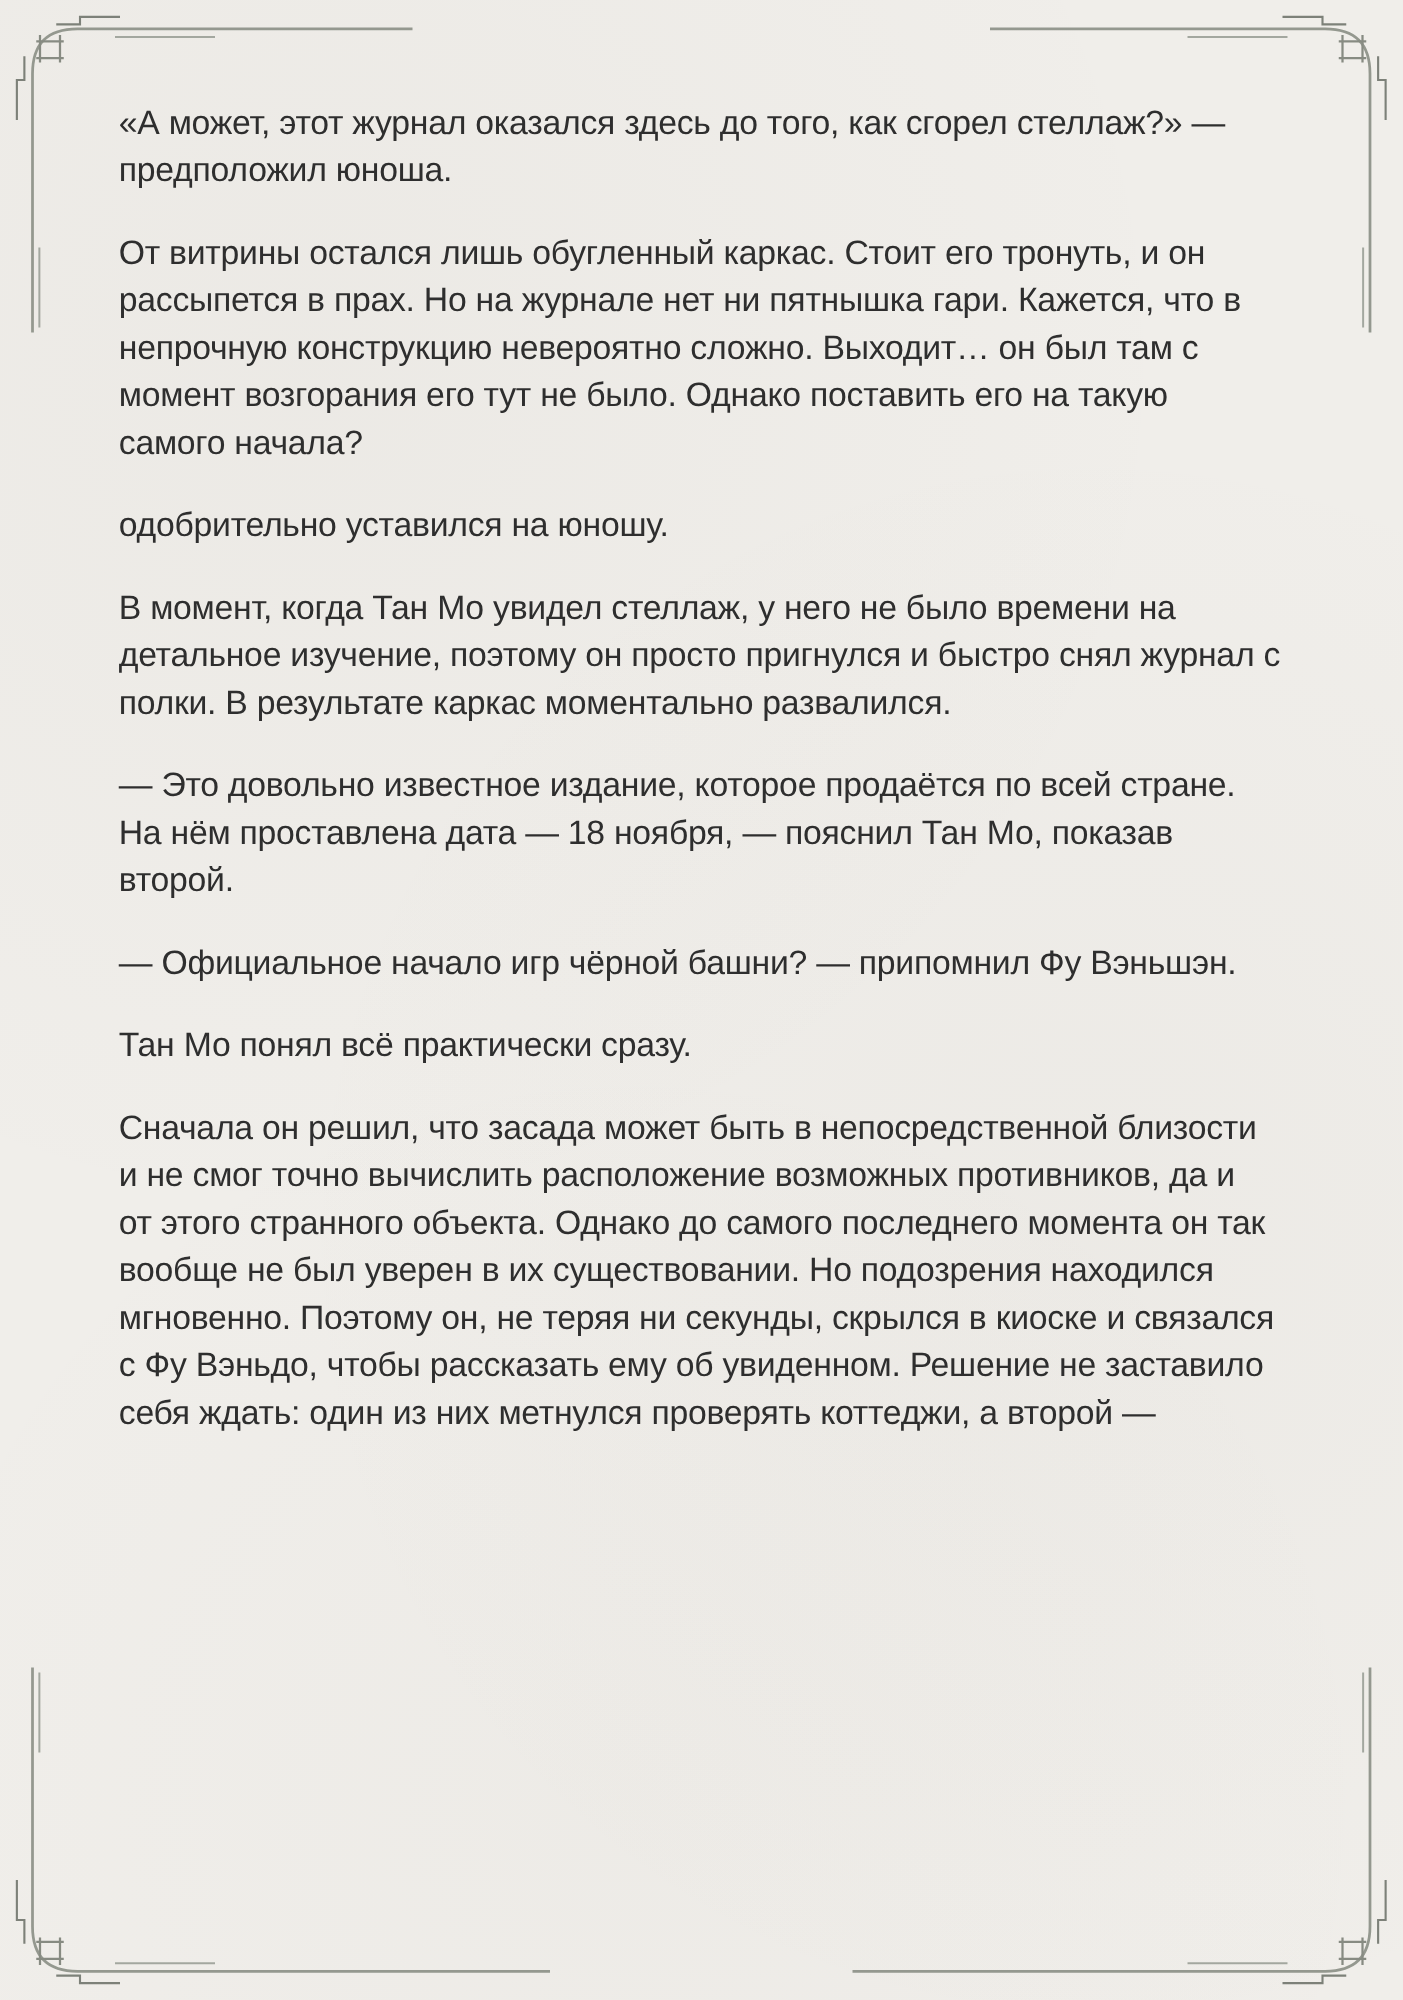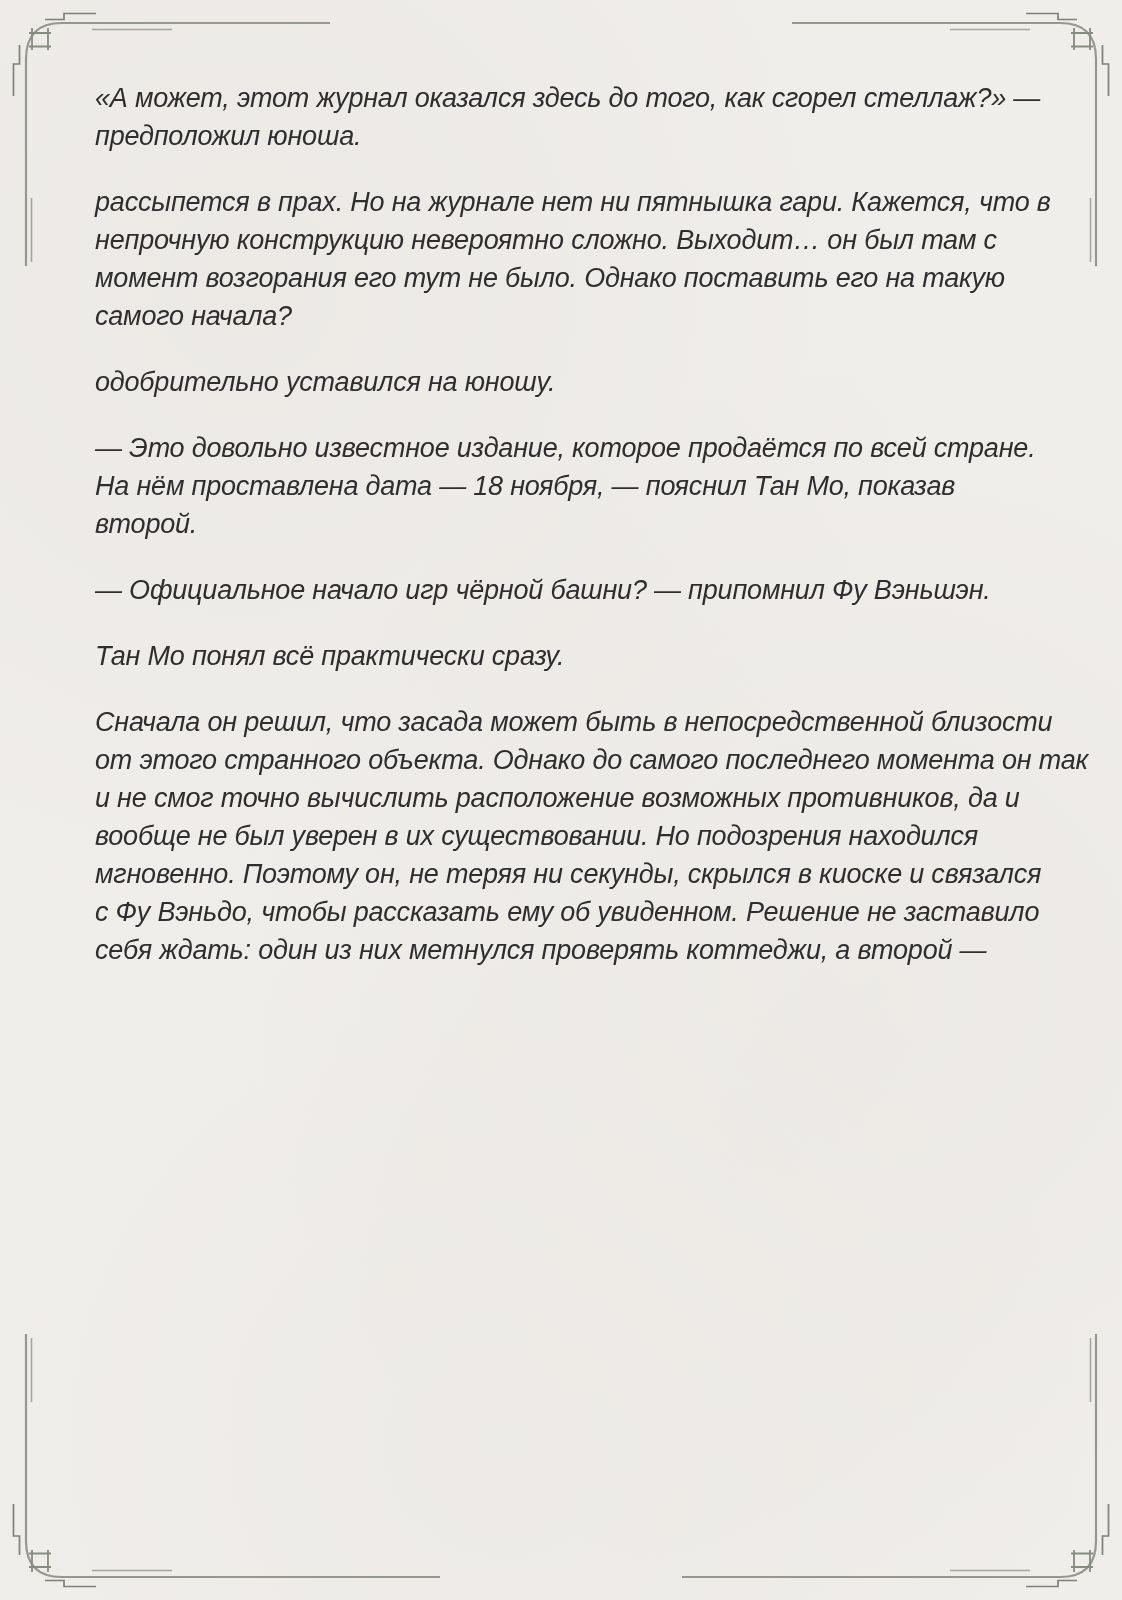--- a/index.html
+++ b/index.html
@@ -37,21 +37,21 @@
     position: absolute;
     left: 95px;
     top: 79px;
     width: 940px;
     color: #2e2e2e;
     font-size: 27px;
     line-height: 38px;
     letter-spacing: -0.2px;
   }
   .paragraph { margin: 0 0 28px 0; }
-  .line { white-space: nowrap; font-style: italic; }
+  .line { white-space: nowrap; }
 </style>
 </head>
 <body>
 
 <main class="page">
 
   <svg class="frame-svg" width="1122" height="1600" viewBox="0 0 1122 1600">
 
     <g>
       <path class="main" d="M 330 23 H 62 Q 26 23 26 59 V 266"></path>
@@ -89,43 +89,49 @@
       <path class="square" d="M 32 28 V 50 M 48 28 V 50 M 29 33 H 51 M 29 46.5 H 51"></path>
     </g>
   </svg>
 
   <div class="content">
       <div class="paragraph">
         <div class="line">«А может, этот журнал оказался здесь до того, как сгорел стеллаж?» —</div>
         <div class="line">предположил юноша.</div>
       </div>
       <div class="paragraph">
+        <div class="line">От витрины остался лишь обугленный каркас. Стоит его тронуть, и он</div>
         <div class="line">рассыпется в прах. Но на журнале нет ни пятнышка гари. Кажется, что в</div>
         <div class="line">непрочную конструкцию невероятно сложно. Выходит… он был там с</div>
         <div class="line">момент возгорания его тут не было. Однако поставить его на такую</div>
         <div class="line">самого начала?</div>
       </div>
       <div class="paragraph">
         <div class="line">одобрительно уставился на юношу.</div>
+      </div>
+      <div class="paragraph">
+        <div class="line">В момент, когда Тан Мо увидел стеллаж, у него не было времени на</div>
+        <div class="line">детальное изучение, поэтому он просто пригнулся и быстро снял журнал с</div>
+        <div class="line">полки. В результате каркас моментально развалился.</div>
       </div>
       <div class="paragraph">
         <div class="line">— Это довольно известное издание, которое продаётся по всей стране.</div>
         <div class="line">На нём проставлена дата — 18 ноября, — пояснил Тан Мо, показав</div>
         <div class="line">второй.</div>
       </div>
       <div class="paragraph">
         <div class="line">— Официальное начало игр чёрной башни? — припомнил Фу Вэньшэн.</div>
       </div>
       <div class="paragraph">
         <div class="line">Тан Мо понял всё практически сразу.</div>
       </div>
       <div class="paragraph">
         <div class="line">Сначала он решил, что засада может быть в непосредственной близости</div>
+        <div class="line">и не смог точно вычислить расположение возможных противников, да и</div>
         <div class="line">от этого странного объекта. Однако до самого последнего момента он так</div>
-        <div class="line">и не смог точно вычислить расположение возможных противников, да и</div>
         <div class="line">вообще не был уверен в их существовании. Но подозрения находился</div>
         <div class="line">мгновенно. Поэтому он, не теряя ни секунды, скрылся в киоске и связался</div>
         <div class="line">с Фу Вэньдо, чтобы рассказать ему об увиденном. Решение не заставило</div>
         <div class="line">себя ждать: один из них метнулся проверять коттеджи, а второй —</div>
       </div>
     </div>
 
 </main>
 
 </body></html>

